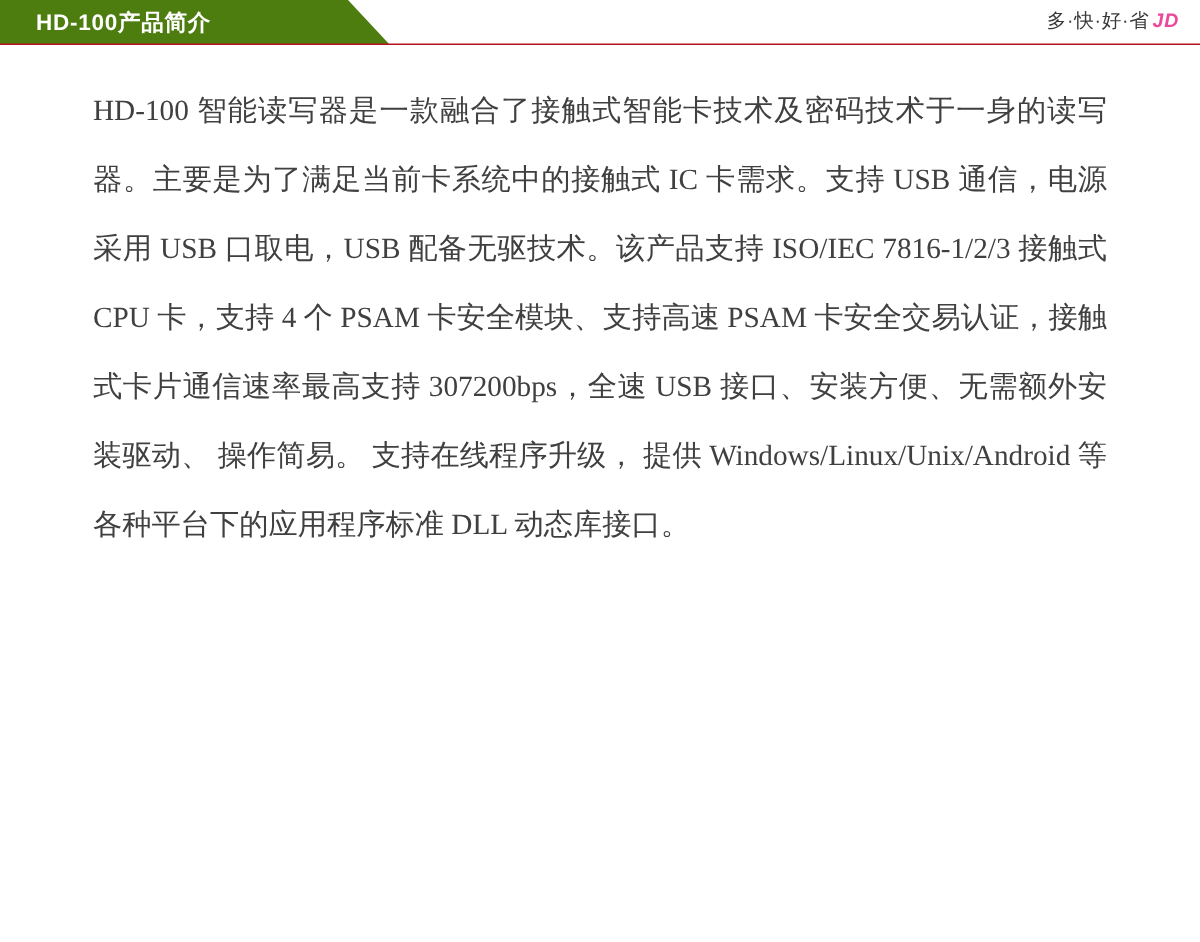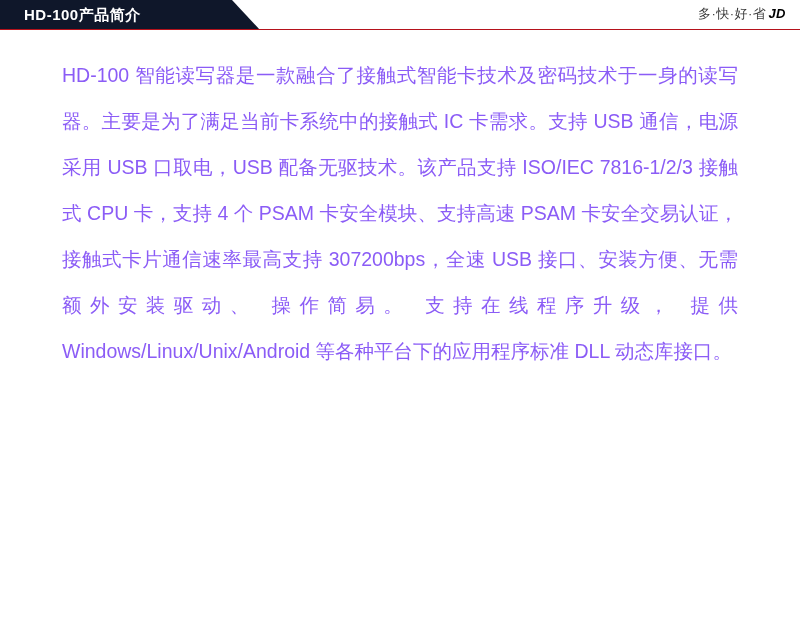--- a/index.html
+++ b/index.html
@@ -25,21 +25,21 @@
     position: relative;
     width: 800px;
     height: 30px;
   }
   .header-banner {
     position: absolute;
     left: 0;
     top: 0;
     height: 30px;
     width: 260px;
-    background: #0f172a;
+    background: #4d7c0f;
     
     clip-path: polygon(0 0, 232px 0, 260px 30px, 0 30px);
     display: flex;
     align-items: center;
   }
   .header-title {
     color: #ffffff;
     font-family: "Liberation Sans", sans-serif;
     font-size: 15px;
     font-weight: bold;
@@ -61,37 +61,37 @@
     top: 5px;
     font-family: "Liberation Sans", sans-serif;
     font-size: 13px;
     color: #3a3a3a;
     letter-spacing: 0.5px;
     white-space: nowrap;
   }
   .header-slogan .jd {
     font-weight: bold;
     font-style: italic;
-    color: #000000;
+    color: #ec4899;
     margin-left: 2px;
   }
 
   
   .content {
     position: absolute;
     left: 0;
     top: 30px;
     width: 800px;
     padding: 22px 62px 0 62px;
     box-sizing: border-box;
   }
   .para {
-    font-family: Liberation Sans, sans-serif;
+    font-family: Liberation Serif, serif;
     font-size: 19.5px;
-    color: #8b5cf6;
+    color: #404040;
     line-height: 46px;
     text-align: justify;
     text-align-last: left;
     text-justify: inter-character;
     margin: 0 0 2px 0;
     white-space: pre-wrap;
   }
   .para.p2 {
     margin-top: 8px;
   }

